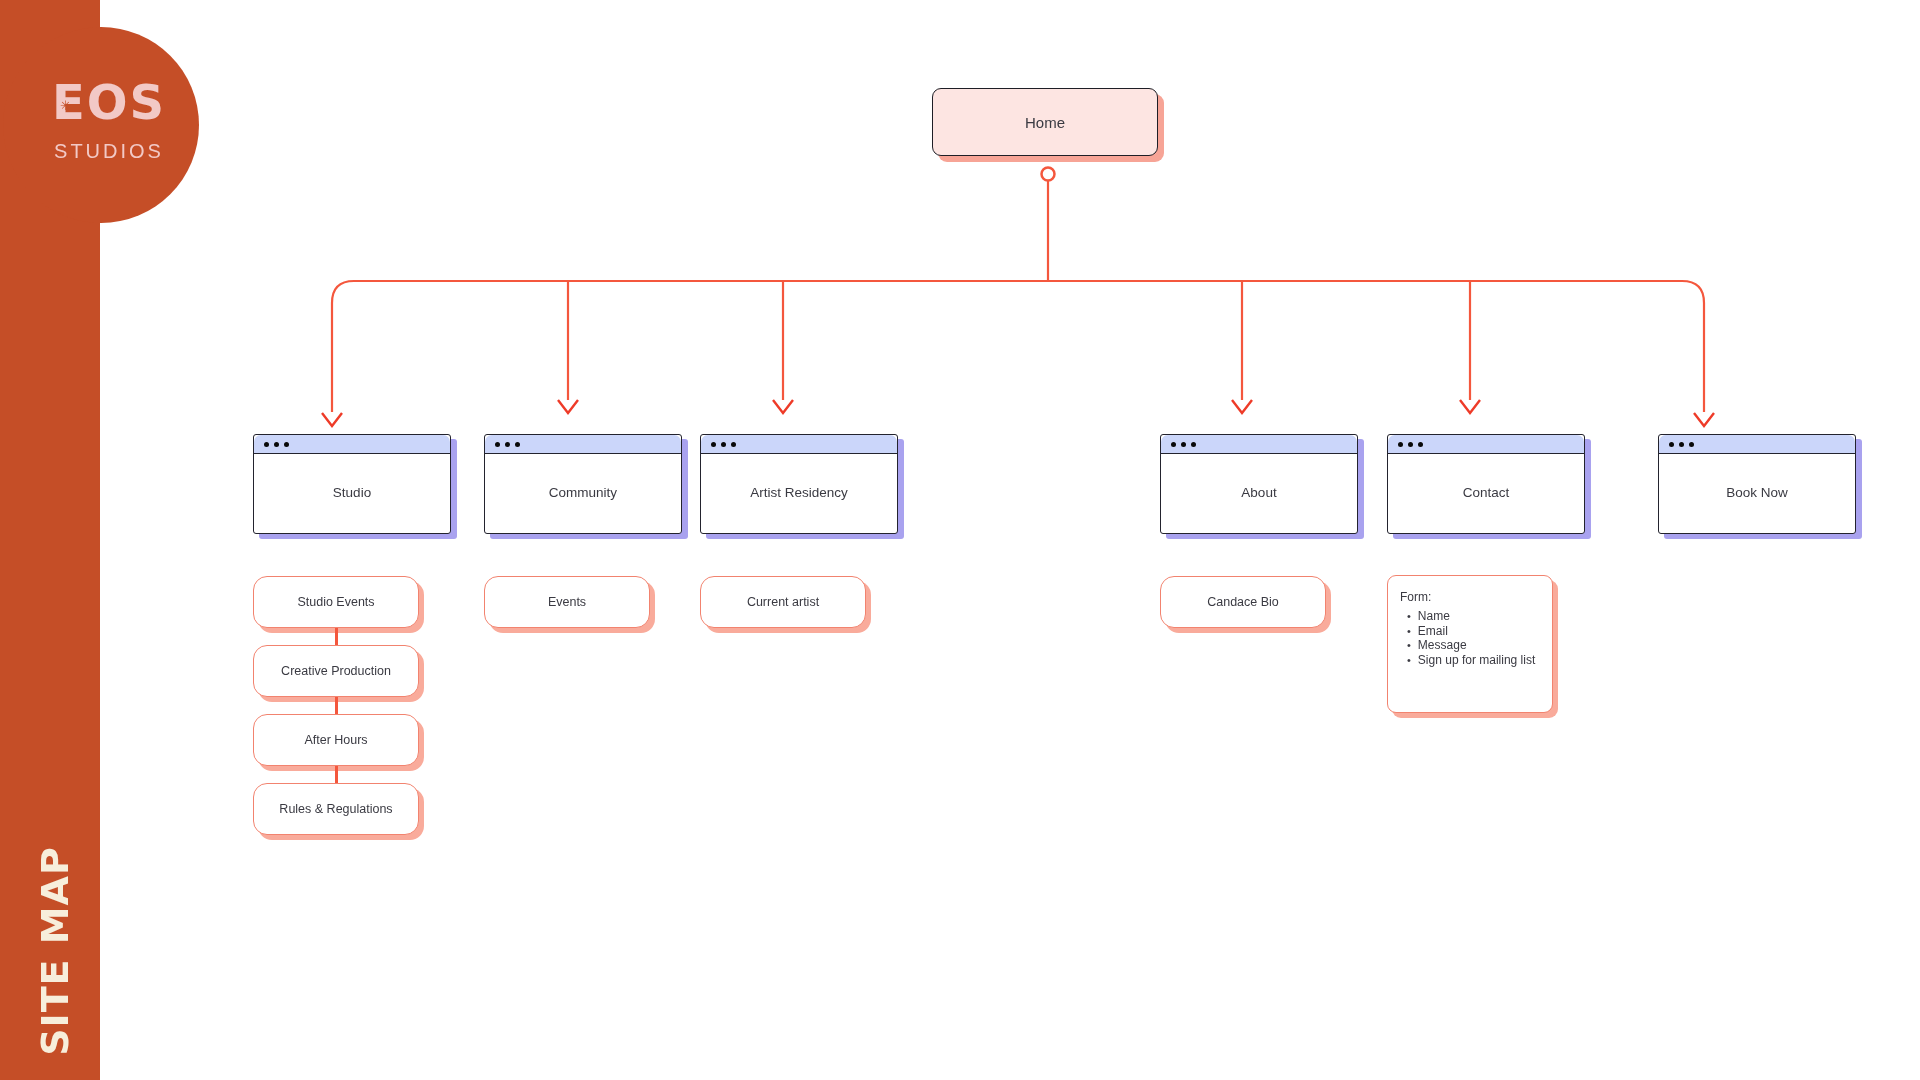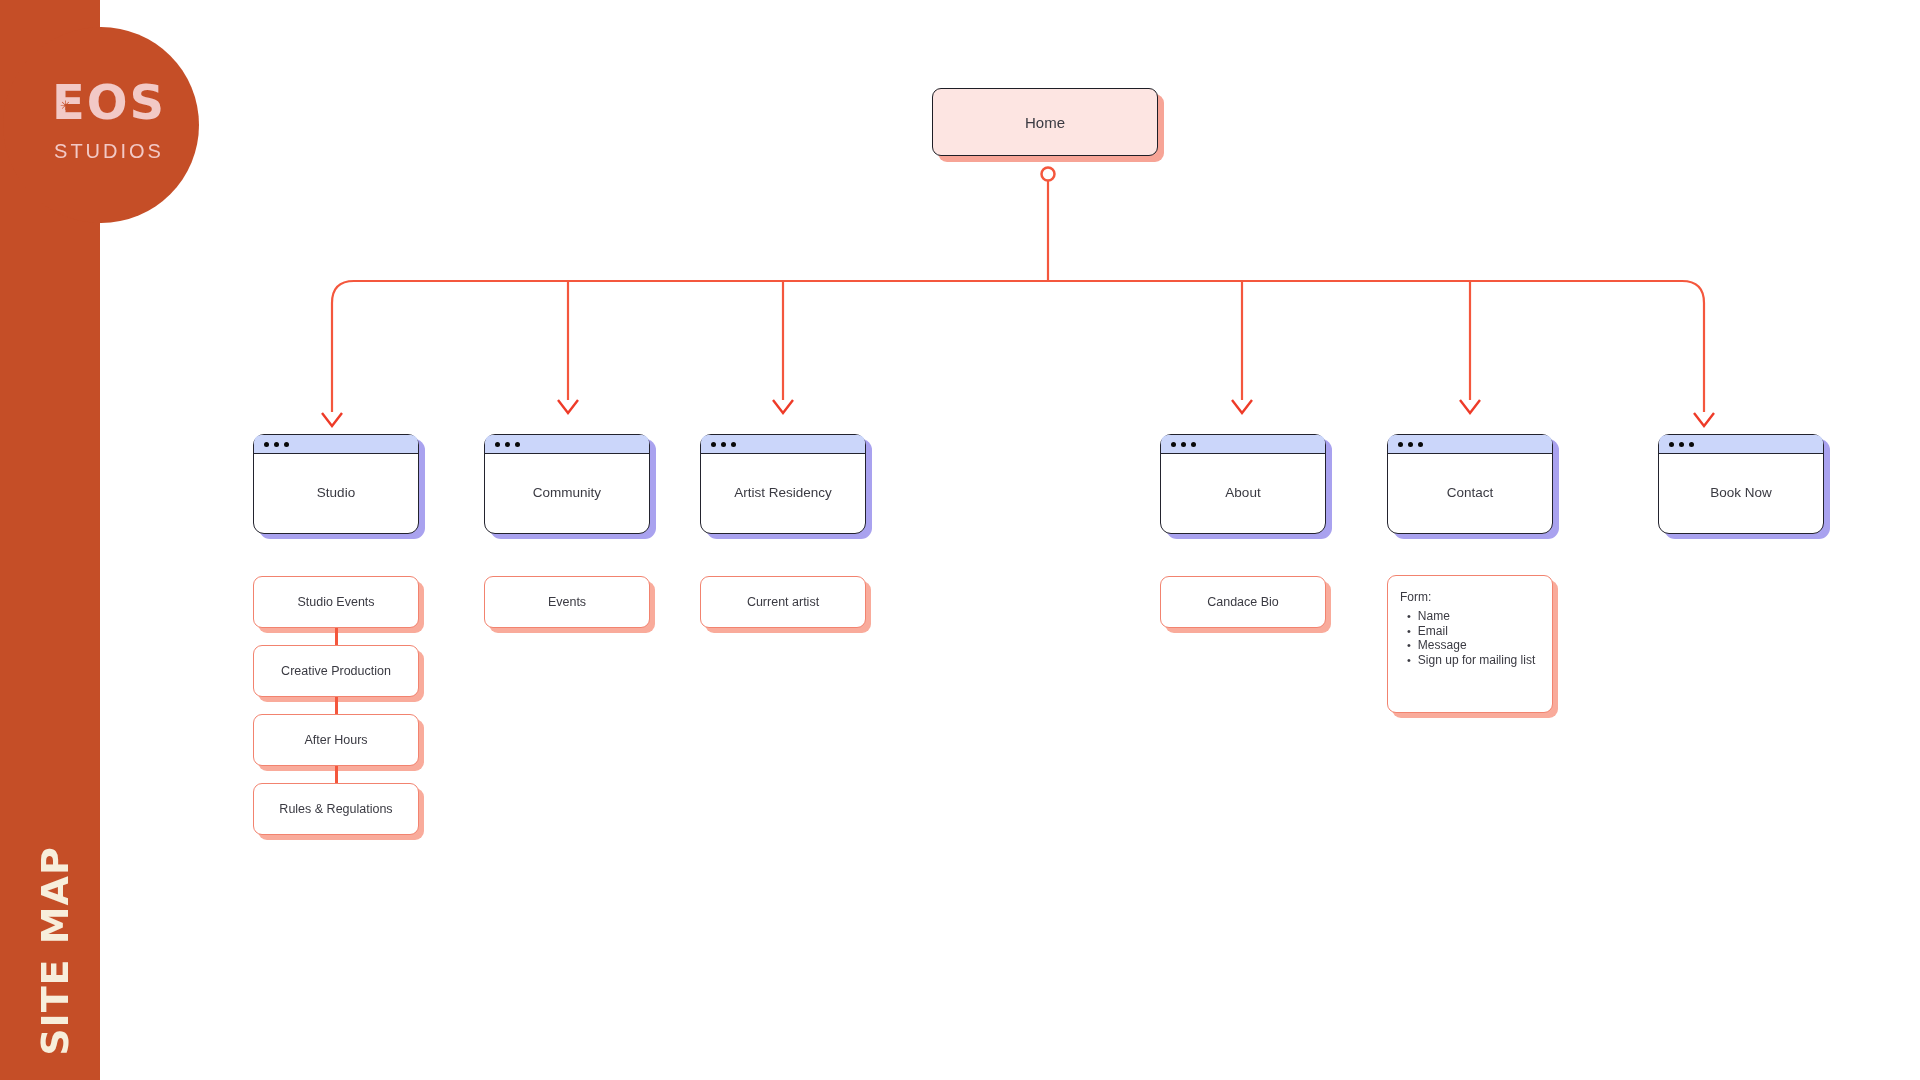--- a/index.html
+++ b/index.html
@@ -59,42 +59,42 @@
     position:absolute; left:932px; top:88px; width:226px; height:68px;
     background:var(--home-fill,#fde5e2);
     border:1.6px solid #1e1e26; border-radius:9px;
     box-shadow:6px 6px 0 var(--home-shadow,#f7a496);
     display:flex; align-items:center; justify-content:center;
     font-size:15px;
   }
 
   
   .win {
-    position:absolute; top:434px; width:166px; height:100px;
-    background:#ffffff;
-    border:1.6px solid var(--card-border,#23232e); border-radius:11px;
+    position:absolute; top:434px; width:198px; height:100px;
+    background:#ffffff;
+    border:1.6px solid var(--card-border,#23232e); border-radius:3px;
     box-shadow:6px 5px 0 var(--window-shadow,#a9a2ef);
   }
   .win-header {
     height:19px; background:var(--window-header,#cbd6fa);
     border-bottom:1.6px solid var(--card-border,#23232e);
     border-radius:7px 7px 0 0;
     display:flex; align-items:center; gap:5px; padding-left:10px;
   }
   .dot { width:5px; height:5px; border-radius:50%; background:#0a0a0a; }
   .win-body {
     height:77px; display:flex; align-items:center; justify-content:center;
     font-size:13.5px; text-align:center;
   }
 
   
   .sub {
     position:absolute; width:166px; height:52px;
     background:#ffffff;
-    border:1.6px solid var(--sub-border,#f2836f); border-radius:9px;
+    border:1.6px solid var(--sub-border,#f2836f); border-radius:14px;
     box-shadow:5px 5px 0 var(--sub-shadow,#f9ab9b);
     display:flex; align-items:center; justify-content:center;
     font-size:12.5px; text-align:center;
   }
   .vconn {
     position:absolute; left:335px; width:2.5px; height:18px;
     background:var(--accent-line,#f4573d);
   }
   .form-box {
     position:absolute; left:1387px; top:575px; width:166px; height:138px;

